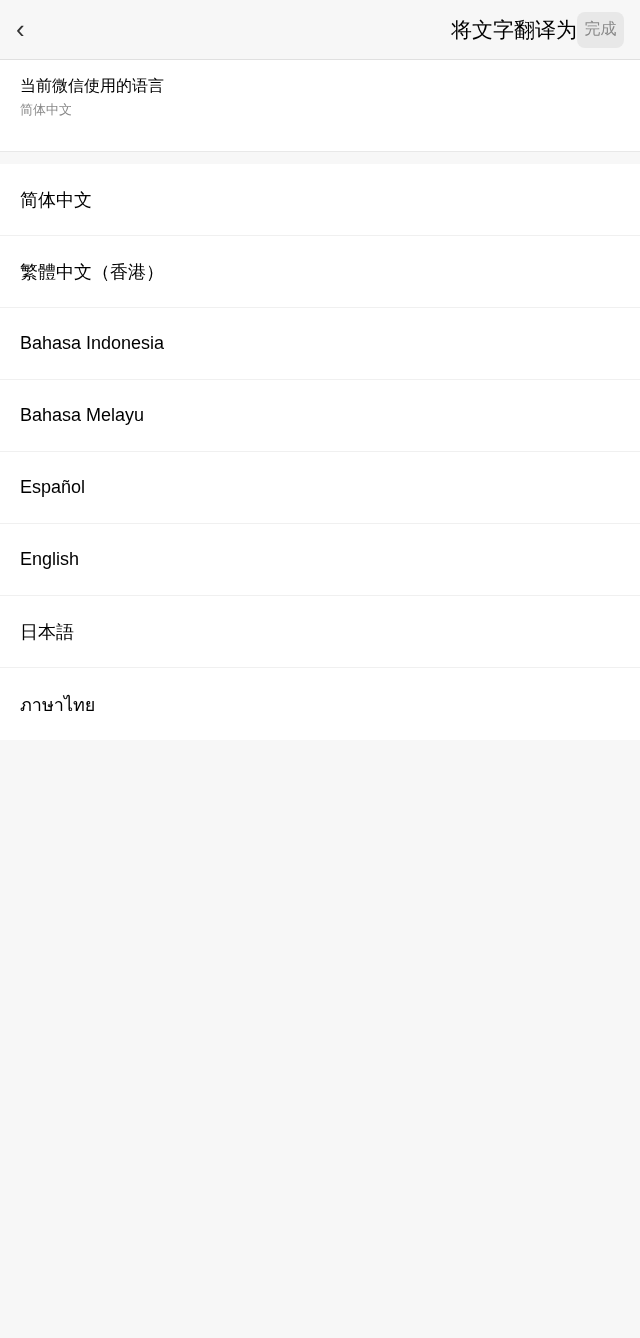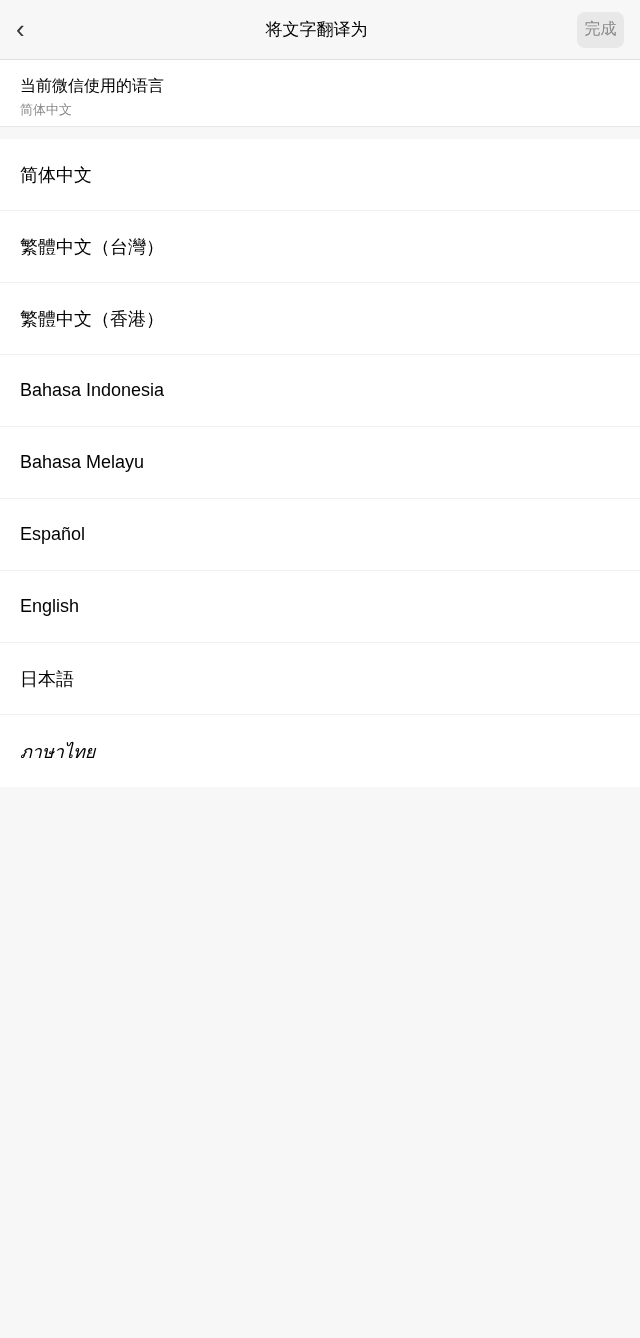--- a/index.html
+++ b/index.html
@@ -32,44 +32,44 @@
       font-size: 26px;
       color: #333;
       cursor: pointer;
       width: 40px;
       display: flex;
       align-items: center;
       justify-content: flex-start;
     }
 
     .header-title {
-      font-size: 17px;
+      font-size: 21px;
       font-weight: 500;
       color: #000;
       flex: 1;
-      text-align: center;
+      text-align: right;
     }
 
     .header-done {
       width: 47px;
       height: 36px;
       background: #e8e8e8;
       border-radius: 8px;
       display: flex;
       align-items: center;
       justify-content: center;
       font-size: 16px;
       color: #888;
       cursor: pointer;
     }
 
     
     .current-language-section {
       background: #fff;
-      padding: 16px 20px 7px 20px;
+      padding: 16px 20px 32px 20px;
       border-bottom: 1px solid #e8e8e8;
       margin-bottom: 12px;
     }
 
     .current-language-label {
       font-size: 16px;
       color: #000;
       font-weight: 400;
       margin-bottom: 4px;
     }
@@ -90,21 +90,20 @@
       align-items: center;
       justify-content: space-between;
       padding: 0 20px;
       height: 72px;
       border-bottom: 1px solid #f0f0f0;
       cursor: pointer;
     }
 
     .language-item:last-child {
       border-bottom: none;
-      font-style: italic;
     }
 
     .language-name {
       font-size: 18px;
       color: #000;
       font-weight: 400;
     }
 
     .checkmark {
       color: #1aad19;
@@ -124,23 +123,20 @@
 <div class="current-language-section">
   <div class="current-language-label">当前微信使用的语言</div>
   <div class="current-language-value">简体中文</div>
 </div>
 
 <div class="language-list" id="language-list">
 <div class="language-item">
       <span class="language-name">简体中文</span>
     </div>
     <div class="language-item">
-      <span class="language-name">繁體中文（台灣）</span>
-    </div>
-    <div class="language-item">
       <span class="language-name">繁體中文（香港）</span>
     </div>
     <div class="language-item">
       <span class="language-name">Bahasa Indonesia</span>
     </div>
     <div class="language-item">
       <span class="language-name">Bahasa Melayu</span>
     </div>
     <div class="language-item">
       <span class="language-name">Español</span>

